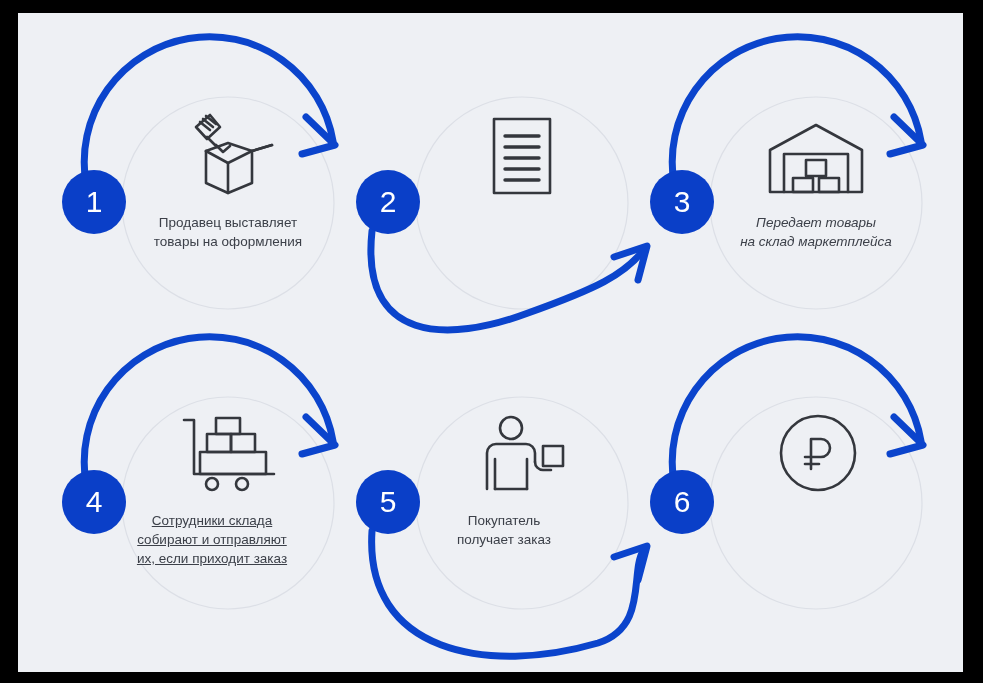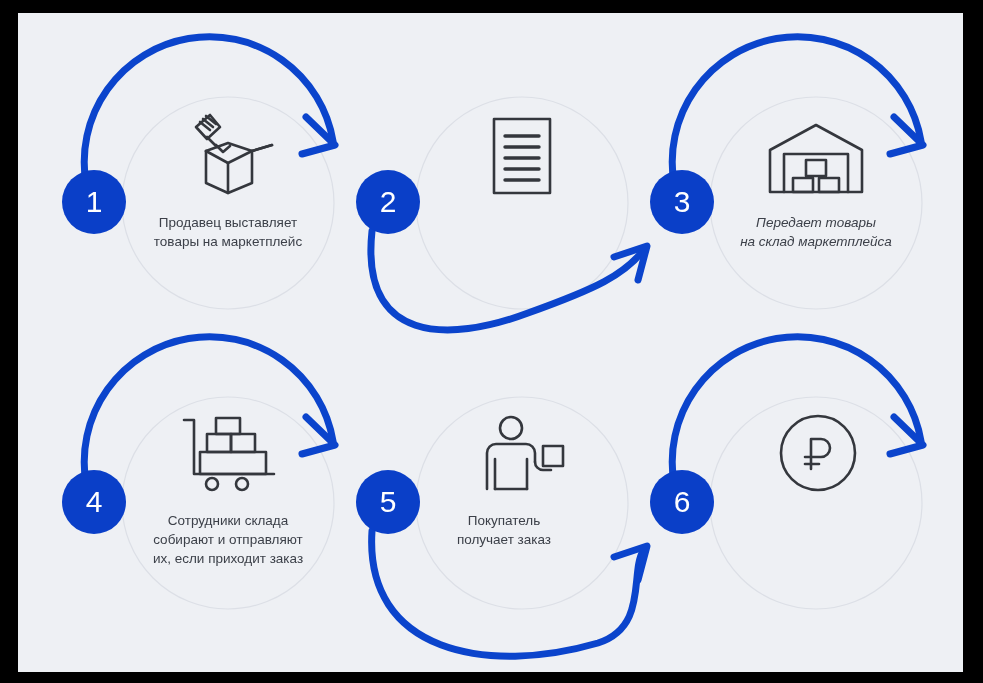--- a/index.html
+++ b/index.html
@@ -98,21 +98,21 @@
       <path d="M31 26 L41 36"></path>
       <path d="M40 34 L47 41 L54 35"></path>
       <path d="M30 40 L52 32 L76 40 L96 34"></path>
       <path d="M30 40 L52 52 L76 40"></path>
       <path d="M52 52 L52 82"></path>
       <path d="M30 40 L30 72 L52 82 L76 72 L76 40"></path>
       <path d="M76 40 L96 34"></path>
     </svg>
   </div>
   <div class="caption" style="left:110px;top:200px;width:200px;">Продавец выставляет
-товары на маркетплейс</div>
+товары на оформления</div>
 
   <div class="badge" style="left:338px;top:157px;">
     <span>2</span>
   </div>
   <div class="icon-box" style="left:465px;top:100px;width:78px;height:86px;">
     <svg class="ico" width="64" height="80" viewBox="0 0 64 80" fill="none" stroke="#34373d" stroke-width="2.6" stroke-linejoin="round">
       <rect x="4" y="3" width="56" height="74"></rect>
       <g stroke-width="3.4" stroke-linecap="round">
         <path d="M15 20 H49"></path>
         <path d="M15 31 H49"></path>
@@ -145,21 +145,21 @@
     <svg class="ico" width="100" height="80" viewBox="0 0 100 80" fill="none" stroke="#34373d" stroke-width="2.6" stroke-linecap="round" stroke-linejoin="round">
       <path d="M4 6 L14 6 L14 60 L94 60"></path>
       <rect x="20" y="38" width="66" height="22"></rect>
       <rect x="27" y="20" width="24" height="18"></rect>
       <rect x="51" y="20" width="24" height="18"></rect>
       <rect x="36" y="4" width="24" height="16"></rect>
       <circle cx="32" cy="70" r="6"></circle>
       <circle cx="62" cy="70" r="6"></circle>
     </svg>
   </div>
-  <div class="caption" style="left:100px;top:498px;width:220px;">Сотрудники склада
+  <div class="caption" style="left:84px;top:498px;width:220px;text-decoration:underline;">Сотрудники склада
 собирают и отправляют
 их, если приходит заказ</div>
 
   <div class="badge" style="left:338px;top:457px;">
     <span>5</span>
   </div>
   <div class="icon-box" style="left:460px;top:400px;width:92px;height:82px;">
     <svg class="ico" width="86" height="78" viewBox="0 0 86 78" fill="none" stroke="#34373d" stroke-width="2.6" stroke-linecap="round" stroke-linejoin="round">
       <circle cx="30" cy="13" r="11"></circle>
       <path d="M6 74 L6 38 A 9 9 0 0 1 15 29 L45 29 A 9 9 0 0 1 54 38 L54 47"></path>

